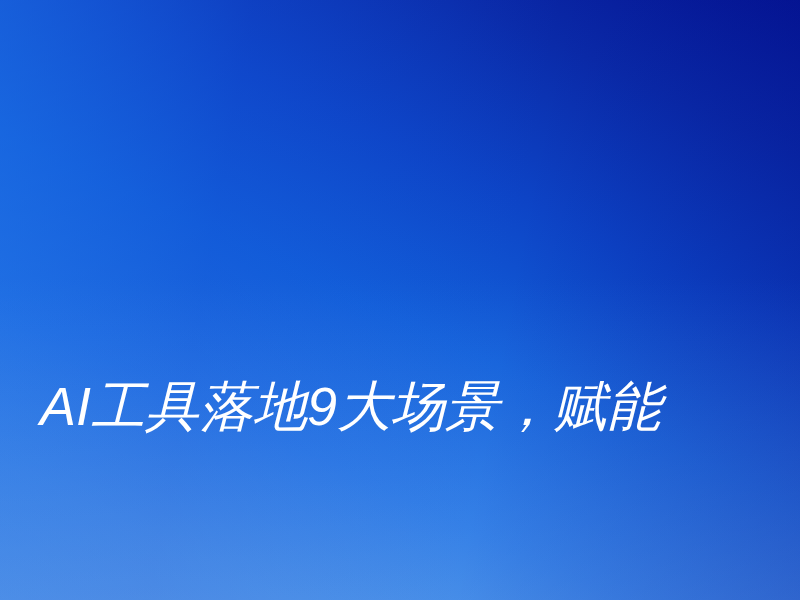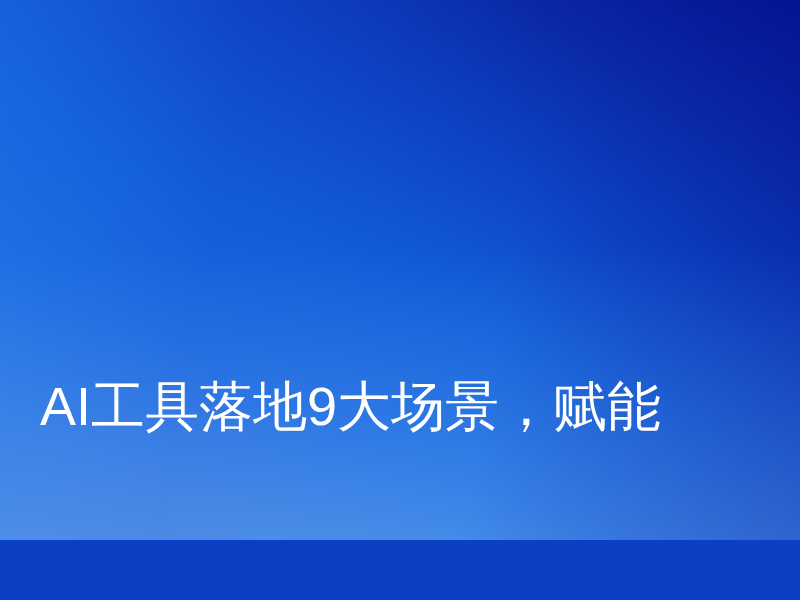--- a/index.html
+++ b/index.html
@@ -12,32 +12,33 @@
     height: 600px;
     overflow: hidden;
     background: #0b3fc4;
     font-family: "Liberation Sans", "DejaVu Sans", sans-serif;
   }
 
   
   .banner {
     position: relative;
     width: 800px;
-    height: 540px;
+    height: 600px;
     overflow: hidden;
     
     background:
       linear-gradient(205deg,
         #051594 0%,
         #0a2aa8 16%,
         #0d44c6 34%,
         #1260da 52%,
         #2273e3 70%,
         #3d88e4 86%,
         #4e93e3 100%);
+    font-style: italic;
   }
 
   
   .banner::before {
     content: "";
     position: absolute;
     inset: 0;
     background:
       linear-gradient(100deg,
         rgba(30,110,230,0.55) 0%,

